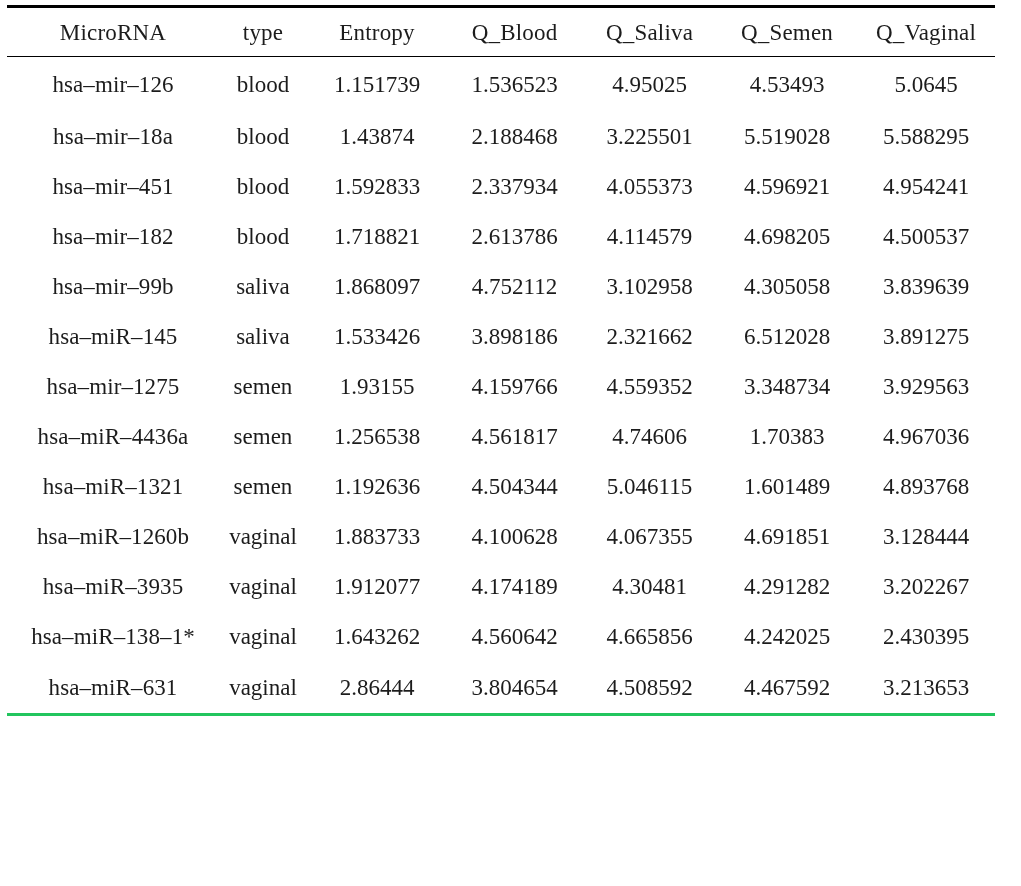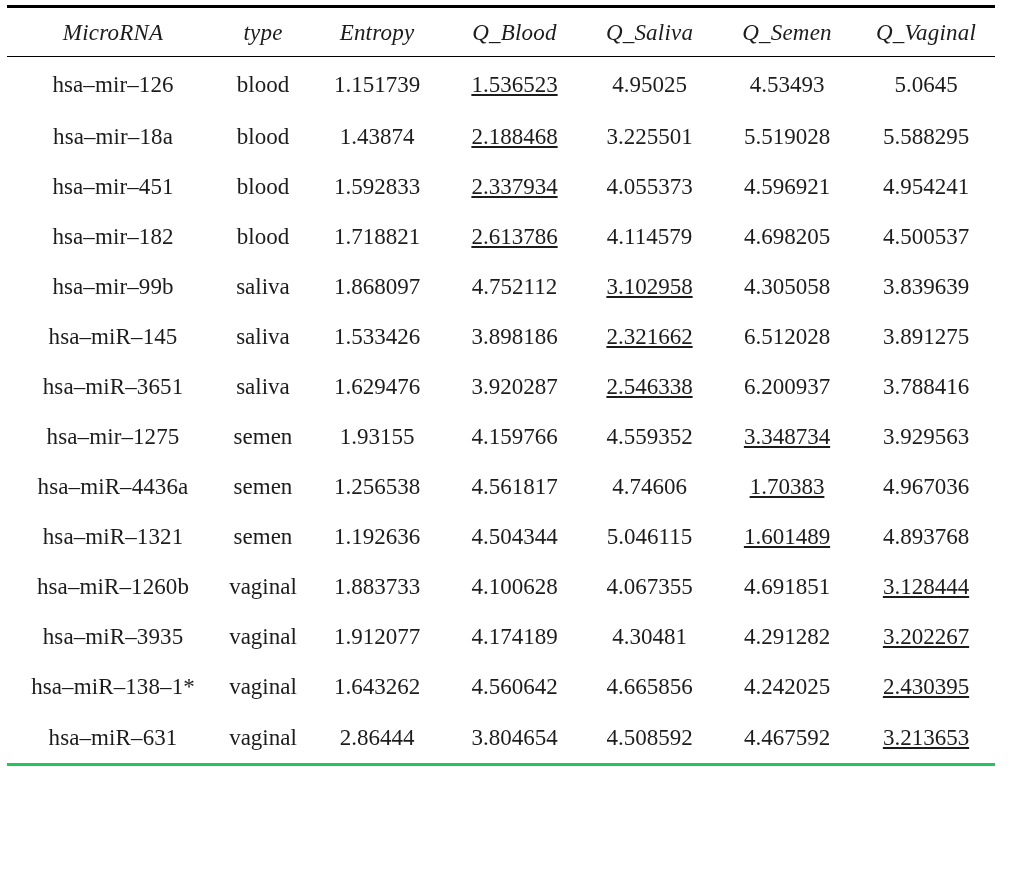--- a/index.html
+++ b/index.html
@@ -51,21 +51,20 @@
   col.c-type    { width: 88px;  }
   col.c-entropy { width: 140px; }
   col.c-qblood  { width: 135px; }
   col.c-qsaliva { width: 135px; }
   col.c-qsemen  { width: 140px; }
   col.c-qvaginal{ width: 138px; }
 
   
   .toprule td, .toprule th {
     border-top: 3px solid #000000;
-    font-style: italic;
   }
   .midrule th {
     border-bottom: 1.6px solid #000000;
   }
   .bottomrule td {
     border-bottom: 3px solid #22c55e;
   }
 
   thead th {
     height: 48px;
@@ -81,21 +80,20 @@
   tbody tr:first-child td {
     height: 54px;
   }
 
   tbody tr:last-child td {
     height: 52px;
   }
 
   td.bold, .bold {
     font-weight: bold;
-    text-decoration: underline;
   }
 
   td.mirna-cell {
     letter-spacing: 0.1px;
     font-family: Liberation Serif, serif;
   }
 </style>
 </head>
 <body>
 
@@ -170,29 +168,20 @@
         <tr>
           <td class="mirna-cell">hsa–miR–145</td>
           <td>saliva</td>
           <td>1.533426</td>
           <td>3.898186</td>
           <td class="bold">2.321662</td>
           <td>6.512028</td>
           <td>3.891275</td>
         </tr>
         <tr>
-          <td class="mirna-cell">hsa–miR–3651</td>
-          <td>saliva</td>
-          <td>1.629476</td>
-          <td>3.920287</td>
-          <td class="bold">2.546338</td>
-          <td>6.200937</td>
-          <td>3.788416</td>
-        </tr>
-        <tr>
           <td class="mirna-cell">hsa–mir–1275</td>
           <td>semen</td>
           <td>1.93155</td>
           <td>4.159766</td>
           <td>4.559352</td>
           <td class="bold">3.348734</td>
           <td>3.929563</td>
         </tr>
         <tr>
           <td class="mirna-cell">hsa–miR–4436a</td>

